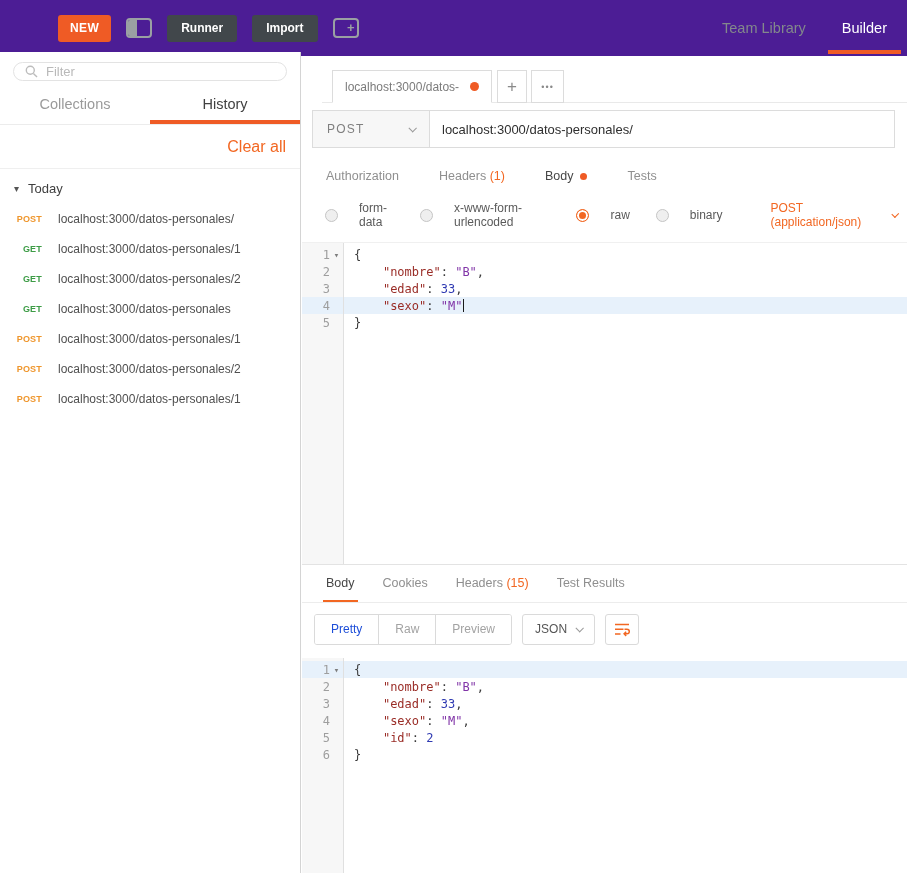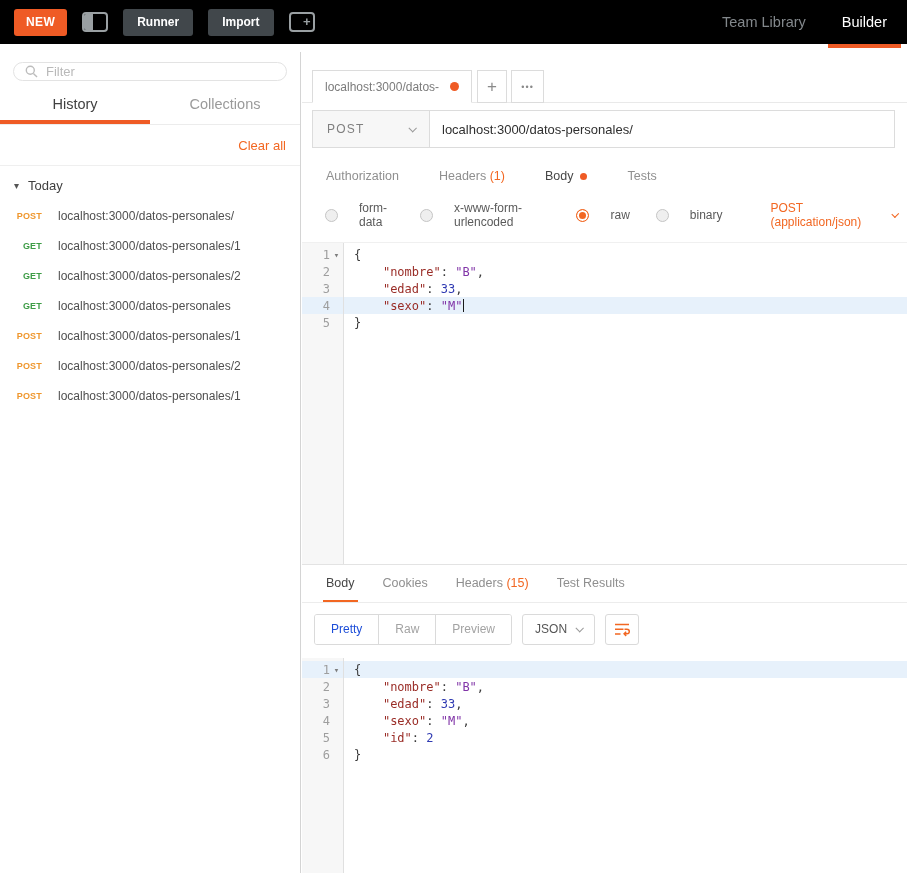--- a/index.html
+++ b/index.html
@@ -1,21 +1,21 @@
 <!DOCTYPE html>
 <html><head>
 <meta charset="utf-8">
 <style>
   * { margin:0; padding:0; box-sizing:border-box; }
   html,body { width:907px; height:873px; }
   body { font-family:"Liberation Sans",sans-serif; background:#fff; color:#333; position:relative; overflow:hidden; }
   button { font-family:inherit; border:none; cursor:pointer; }
 
   
-  .topbar { position:absolute; top:0; left:0; right:0; height:44px; background:#000000; display:flex; align-items:center; }
+  .topbar { position:absolute; top:0; left:0; right:0; height:56px; background:#4c1d95; display:flex; align-items:center;padding-left:44px; }
   .new-btn { background:#ef5b25; color:#fff; font-weight:bold; font-size:12px; letter-spacing:.4px; height:27px; padding:0 12px; border-radius:3px; margin-left:14px; }
   .icon-btn { margin-left:15px; display:flex; align-items:center; justify-content:center; cursor:pointer; }
   .tg { width:26px; height:20px; border:2px solid #9aa0a3; border-radius:4px; position:relative; overflow:hidden; }
   .tg::before { content:""; position:absolute; left:0; top:0; bottom:0; width:9px; background:#9aa0a3; }
   .bar-btn { background:#41474b; color:#fff; font-size:12px; font-weight:bold; height:27px; padding:0 14px; border-radius:3px; margin-left:15px; }
   .nw { width:26px; height:20px; border:2px solid #9aa0a3; border-radius:4px; position:relative; }
   .nw::after { content:"+"; position:absolute; right:2px; top:50%; transform:translateY(-54%); color:#9aa0a3; font-size:13px; font-weight:bold; line-height:1; }
   .top-tabs { margin-left:auto; display:flex; height:52px; margin-right:2px; }
   .top-tab { display:flex; align-items:center; padding:0 18px; font-size:14.5px; color:#83888c; position:relative; cursor:pointer; }
   .top-tab.active { color:#fff; }
@@ -23,32 +23,32 @@
 
   
   .sidebar { position:absolute; top:52px; left:0; bottom:0; width:301px; background:#fff; border-right:1px solid #d4d4d4; }
   .filter-box { margin:10px 13px 4px; height:19px; border:1px solid #e3e3e3; border-radius:15px; display:flex; align-items:center; padding:0 11px; gap:8px;justify-content:center; }
   .filter-box input { border:none; outline:none; flex:1; font-size:13px; color:#555; font-family:inherit; background:transparent; }
   .filter-box input::placeholder { color:#b9b9b9; }
   .side-tabs { display:flex; border-bottom:1px solid #ececec; }
   .side-tab { flex:1; text-align:center; padding:11px 0 12px; font-size:14.5px; color:#9a9a9a; cursor:pointer; }
   .side-tab.active { color:#404040; box-shadow:inset 0 -4px 0 #ef5b25; }
   .clear-row { display:flex; justify-content:flex-end; padding:13px 14px 12px; border-bottom:1px solid #efefef; }
-  .clear-all { color:#f26722; font-size:13px; cursor:pointer; }
+  .clear-all { color:#f26722; font-size:16px; cursor:pointer; }
   .today-row { display:flex; align-items:center; gap:9px; padding:12px 14px 8px; font-size:13px; color:#3f3f3f; cursor:pointer; }
   .tri { font-size:10px; color:#555; }
   .hist-item { display:flex; align-items:center; height:30px; padding:0 10px; cursor:pointer; }
   .hist-method { width:32px; text-align:right; font-size:9px; font-weight:bold; flex-shrink:0; letter-spacing:.2px; }
   .m-post { color:#ef962c; }
   .m-get { color:#3d9c46; }
   .hist-url { margin-left:16px; font-size:12px; color:#4f4f4f; white-space:nowrap; }
 
   
   .main { position:absolute; top:52px; left:302px; right:0; bottom:0; display:flex; flex-direction:column; }
-  .tabstrip { height:51px; display:flex; align-items:flex-end; padding-left:10px; border-bottom:1px solid #e9e9e9; flex-shrink:0; }
+  .tabstrip { height:51px; display:flex; align-items:flex-end; padding-left:10px; border-bottom:1px solid #e9e9e9; flex-shrink:0;margin-left:20px; }
   .req-tab { height:33px; border:1px solid #dcdcdc; border-bottom-color:#fff; margin-bottom:-1px; background:#fff; display:flex; align-items:center; padding:0 12px; font-size:12px; color:#7b7b7b; gap:11px; cursor:pointer; }
   .dot { width:9px; height:9px; border-radius:50%; background:#ef5b25; flex-shrink:0; }
   .tab-plus, .tab-more { height:33px; margin-bottom:-1px; border:1px solid #dcdcdc; background:#fff; display:flex; align-items:center; justify-content:center; cursor:pointer; }
   .tab-plus { width:30px; margin-left:5px; color:#8a8a8a; font-size:17px; }
   .tab-more { width:33px; margin-left:4px; color:#8a8a8a; font-size:9px; letter-spacing:1px; }
 
   .request-bar { margin:7px 12px 0 10px; display:flex; height:38px; flex-shrink:0; }
   .method-select { width:118px; background:#f7f7f7; border:1px solid #dcdcdc; display:flex; align-items:center; justify-content:space-between; padding:0 14px; color:#7f7f7f; font-size:12px; letter-spacing:1.2px; cursor:pointer; }
   .url-field { flex:1; border:1px solid #dcdcdc; border-left:none; display:flex; align-items:center; padding:0 12px; background:#fff; }
   .url-field input { border:none; outline:none; width:100%; font-size:13px; color:#2f2f2f; font-family:inherit; }
@@ -124,22 +124,22 @@
 
 <div class="sidebar">
   <div class="filter-box">
     <svg width="13" height="13" viewBox="0 0 13 13">
         <circle cx="5.3" cy="5.3" r="4" fill="none" stroke="#bcbcbc" stroke-width="1.4"></circle>
         <line x1="8.4" y1="8.4" x2="12" y2="12" stroke="#bcbcbc" stroke-width="1.4"></line>
       </svg>
     <input type="text" placeholder="Filter" style="">
   </div>
   <div class="side-tabs">
+    <div class="side-tab">Collections</div>
     <div class="side-tab active">History</div>
-    <div class="side-tab">Collections</div>
   </div>
   <div class="clear-row">
     <span class="clear-all">Clear all</span>
   </div>
   <div class="today-row">
     <span class="tri">▾</span>
     <span>Today</span>
   </div>
   <div>
       <div class="hist-item">

